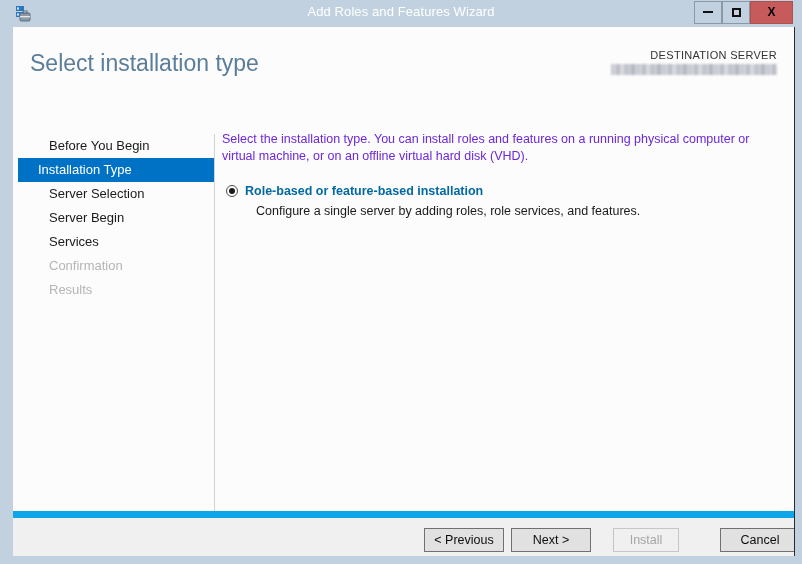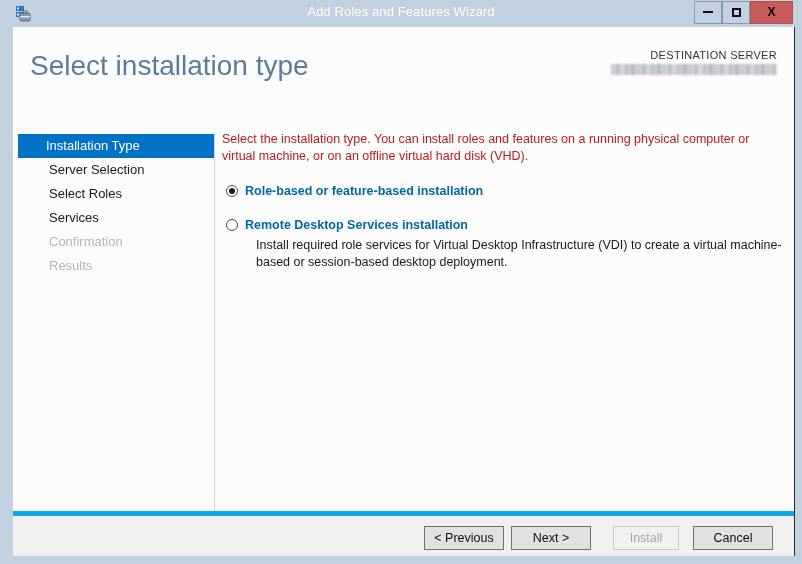--- a/index.html
+++ b/index.html
@@ -90,21 +90,21 @@
     background: #fcfcfc;
     border-right: 1px solid #2b2b2b;
     box-sizing: border-box;
     overflow: hidden;
   }
 
   
   #page-title {
     position: absolute;
     left: 17px; top: 23px;
-    font-size: 28px;
+    font-size: 23px;
     color: #5a7d9a;
     white-space: nowrap;
   }
   #dest-block {
     position: absolute;
     right: 17px; top: 22px;
     text-align: right;
   }
   #dest-label {
     font-size: 11px;
@@ -139,42 +139,42 @@
     padding-left: 36px;
     font-size: 13px;
     color: #1a1a1a;
     white-space: nowrap;
     box-sizing: border-box;
   }
   .nav-item.selected {
     background: #0072c6;
     color: #ffffff;
     margin-left: 5px;
-    padding-left: 28px;
+    padding-left: 20px;
   }
   .nav-item.disabled {
     color: #b5b5b5;
   }
 
   #nav-divider {
     position: absolute;
     left: 201px; top: 107px;
     width: 1px; height: 398px;
     background: #d2d2d2;
   }
 
   
   #content {
     position: absolute;
     left: 209px; top: 104px;
     width: 556px;
   }
   #intro {
     font-size: 12.5px;
-    color: #b91c1c;
+    color: #6d28d9;
     line-height: 17px;
     width: 553px;
   }
 
   .option {
     position: relative;
     margin-top: 18px;
     padding-left: 23px;
   }
   .radio {
@@ -209,21 +209,21 @@
     line-height: 17px;
     width: 545px;
   }
 
   
   #footer {
     position: absolute;
     left: 0; bottom: 0;
     width: 782px; height: 45px;
     background: #f0f0f0;
-    border-top: 5px solid #0ea5e9;
+    border-top: 7px solid #0ea5e9;
     box-sizing: border-box;
     text-decoration: underline;
   }
   .dlg-btn {
     position: absolute;
     top: 10px;
     height: 24px;
     background: #e1e1e1;
     border: 1px solid #707070;
     box-sizing: border-box;
@@ -235,21 +235,21 @@
     font-family: "Liberation Sans", sans-serif;
   }
   .dlg-btn.disabled {
     color: #a6a6a6;
     background: #f0f0f0;
     border-color: #c6c6c6;
   }
   #btn-previous { left: 411px; width: 80px; }
   #btn-next     { left: 498px; width: 80px; }
   #btn-install  { left: 600px; width: 66px; }
-  #btn-cancel   { left: 680px; width: 80px; }
+  #btn-cancel   { left: 707px; width: 80px; }
 </style>
 </head>
 <body>
 
 <div id="window">
 
   <div id="titlebar">
 
     <span id="title-icon">
       <svg width="20" height="20" viewBox="0 0 20 20">
@@ -277,55 +277,54 @@
   <div id="client">
 
     <div id="page-title">Select installation type</div>
 
     <div id="dest-block">
       <div id="dest-label">DESTINATION SERVER</div>
       <div id="dest-server"></div>
     </div>
 
     <div id="nav">
+      <div class="nav-item">
+        <span>Before You Begin</span>
+      </div>
       <div class="nav-item selected">
         <span>Installation Type</span>
       </div>
       <div class="nav-item">
         <span>Server Selection</span>
       </div>
       <div class="nav-item">
-        <span>Select Roles</span>
+        <span>Server Begin</span>
       </div>
       <div class="nav-item">
         <span>Services</span>
       </div>
       <div class="nav-item disabled">
         <span>Confirmation</span>
       </div>
       <div class="nav-item disabled">
         <span>Results</span>
       </div>
     </div>
     <div id="nav-divider"></div>
 
     <div id="content">
 
       <div id="intro">Select the installation type. You can install roles and features on a running physical computer or virtual machine, or on an offline virtual hard disk (VHD).</div>
 
       <div class="option">
         <span class="radio checked"></span>
         <div class="option-title">Role-based or feature-based installation</div>
-      </div>
-
-      <div class="option">
-        <span class="radio"></span>
-        <div class="option-title">Remote Desktop Services installation</div>
-        <div class="option-desc">Install required role services for Virtual Desktop Infrastructure (VDI) to create a virtual machine-based or session-based desktop deployment.</div>
-      </div>
+        <div class="option-desc">Configure a single server by adding roles, role services, and features.</div>
+      </div>
+
 
     </div>
 
     <div id="footer">
       <button class="dlg-btn" id="btn-previous">&lt; Previous</button>
       <button class="dlg-btn" id="btn-next">Next &gt;</button>
       <button class="dlg-btn disabled" id="btn-install">Install</button>
       <button class="dlg-btn" id="btn-cancel">Cancel</button>
     </div>
 

